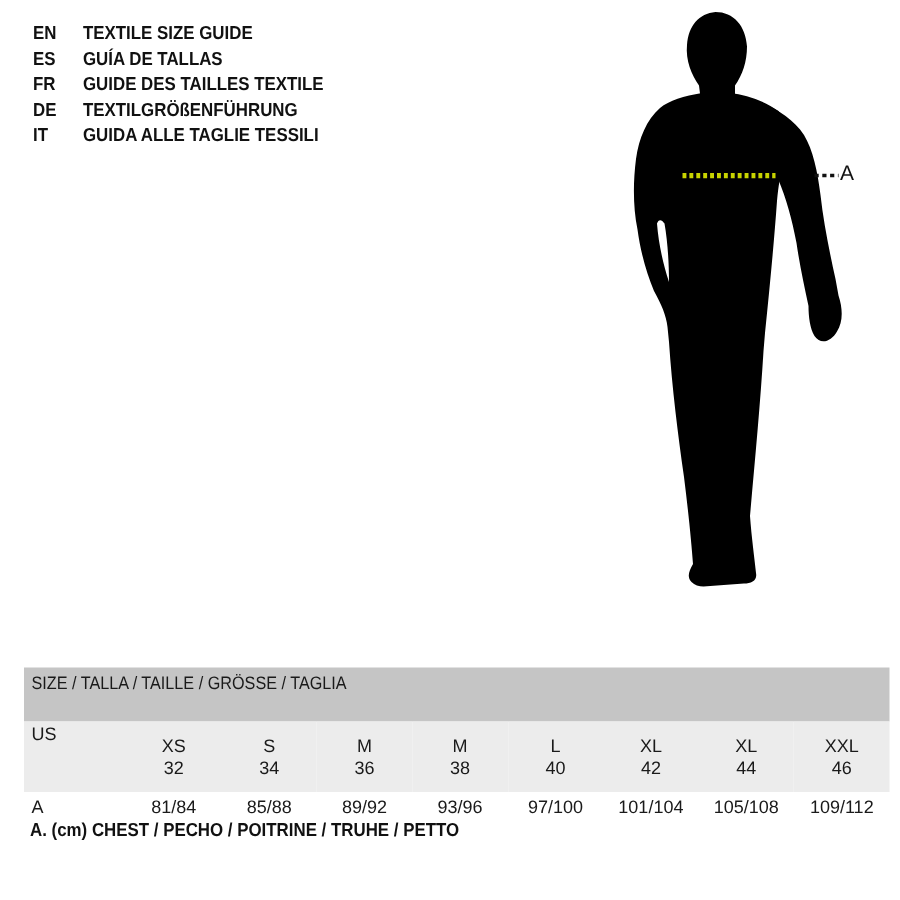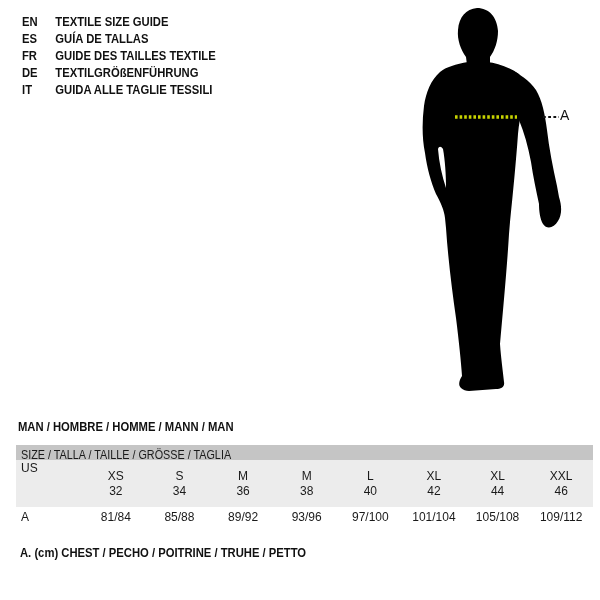--- a/index.html
+++ b/index.html
@@ -21,21 +21,21 @@
 
   
   .figure-svg { position:absolute; left:408px; top:0; width:164px; height:400px; }
   .measure-label { position:absolute; left:560px; top:108px; font-size:14px; font-weight:400; line-height:14px; }
 
   
   .man-heading { position:absolute; left:18px; top:420px; font-size:12.5px; font-weight:bold; line-height:14px; }
 
   
   .size-table-wrap { position:absolute; left:16px; top:445px; width:577px; }
-  .size-header { height:15px; line-height:21px; background:#c5c5c5; font-size:12px; padding-left:5px; color:#1a1a1a; }
+  .size-header { height:36px; line-height:21px; background:#c5c5c5; font-size:12px; padding-left:5px; color:#1a1a1a; }
   table.sizes { width:577px; border-collapse:collapse; table-layout:fixed; font-size:12px; color:#1a1a1a; }
   table.sizes td { text-align:center; padding:0; vertical-align:middle; }
   table.sizes td.lbl { text-align:left; padding-left:5px; }
   tr.row-europe td, tr.row-a td { height:19px; }
   tr.row-us { background:#ececec; }
   tr.row-us td { height:47px;margin-top:32px; }
   tr.row-us .l1, tr.row-us .l2 { height:15px; line-height:15px; }
   tr.row-us td.lbl { vertical-align:top; }
   tr.row-us td.lbl .l1 { line-height:16px; }
 
@@ -76,21 +76,20 @@
   <svg class="figure-svg" viewBox="408 0 164 400" xmlns="http://www.w3.org/2000/svg" aria-hidden="true">
     <path fill="#000" d="M477 8 C466 9 459 17 458 30 C457 40 461 50 466 57 L467 65 C473 70 487 70 490 63 L490 57 C495 50 498 41 498 31 C497 17 489 8 477 8 Z"></path>
     <path fill="#000" fill-rule="evenodd" d="M468 62 C456 64 446 67 440 72 C431 80 426 92 424 106 C422 122 422 138 425 153 C427 168 431 182 436 194 C441 203 444 210 445 218 L446 228 C448 258 452 290 456 318 C459 342 461 362 462 376 C459 381 458 385 461 388 C463 390 466 391 469 391 L496 389 C501 389 505 387 504 382 C503 372 501 358 500 344 C503 310 507 268 509 234 L510 222 C513 193 516 162 518 134 C519 124 520 116 523 109 C525 94 524 81 519 74 C509 67 497 63 487 62 Z
          M438 149 C439 162 442 176 446 188 C446 175 445 160 443 149 C441 146 439 146 438 149 Z"></path>
     <path fill="#000" d="M500 66 C514 70 528 78 536 90 C542 100 545 114 547 130 C549 148 553 168 557 186 L559 197 C562 206 562 215 558 221 C554 228 547 230 543 224 C540 219 539 211 539 204 C536 190 533 176 531 162 C528 146 524 132 519 120 C514 108 508 96 502 86 C498 78 497 70 500 66 Z"></path>
     <line x1="455" y1="117" x2="517" y2="117" stroke="#c8d400" stroke-width="3.5" stroke-dasharray="2.6 2"></line>
     <line x1="543" y1="117" x2="559" y2="117" stroke="#111111" stroke-width="2.2" stroke-dasharray="2.8 2.4"></line>
   </svg>
   <span class="measure-label">A</span>
 
-  <div class="man-heading"><span class="cond">MAN / HOMBRE / HOMME / MANN / MAN</span></div>
 
   <div class="size-table-wrap">
     <div class="size-header">
       <span class="cond">SIZE / TALLA / TAILLE / GRÖSSE / TAGLIA</span>
     </div>
     <table class="sizes">
       <colgroup>
         <col style="width:68px">
           <col>
           <col>

